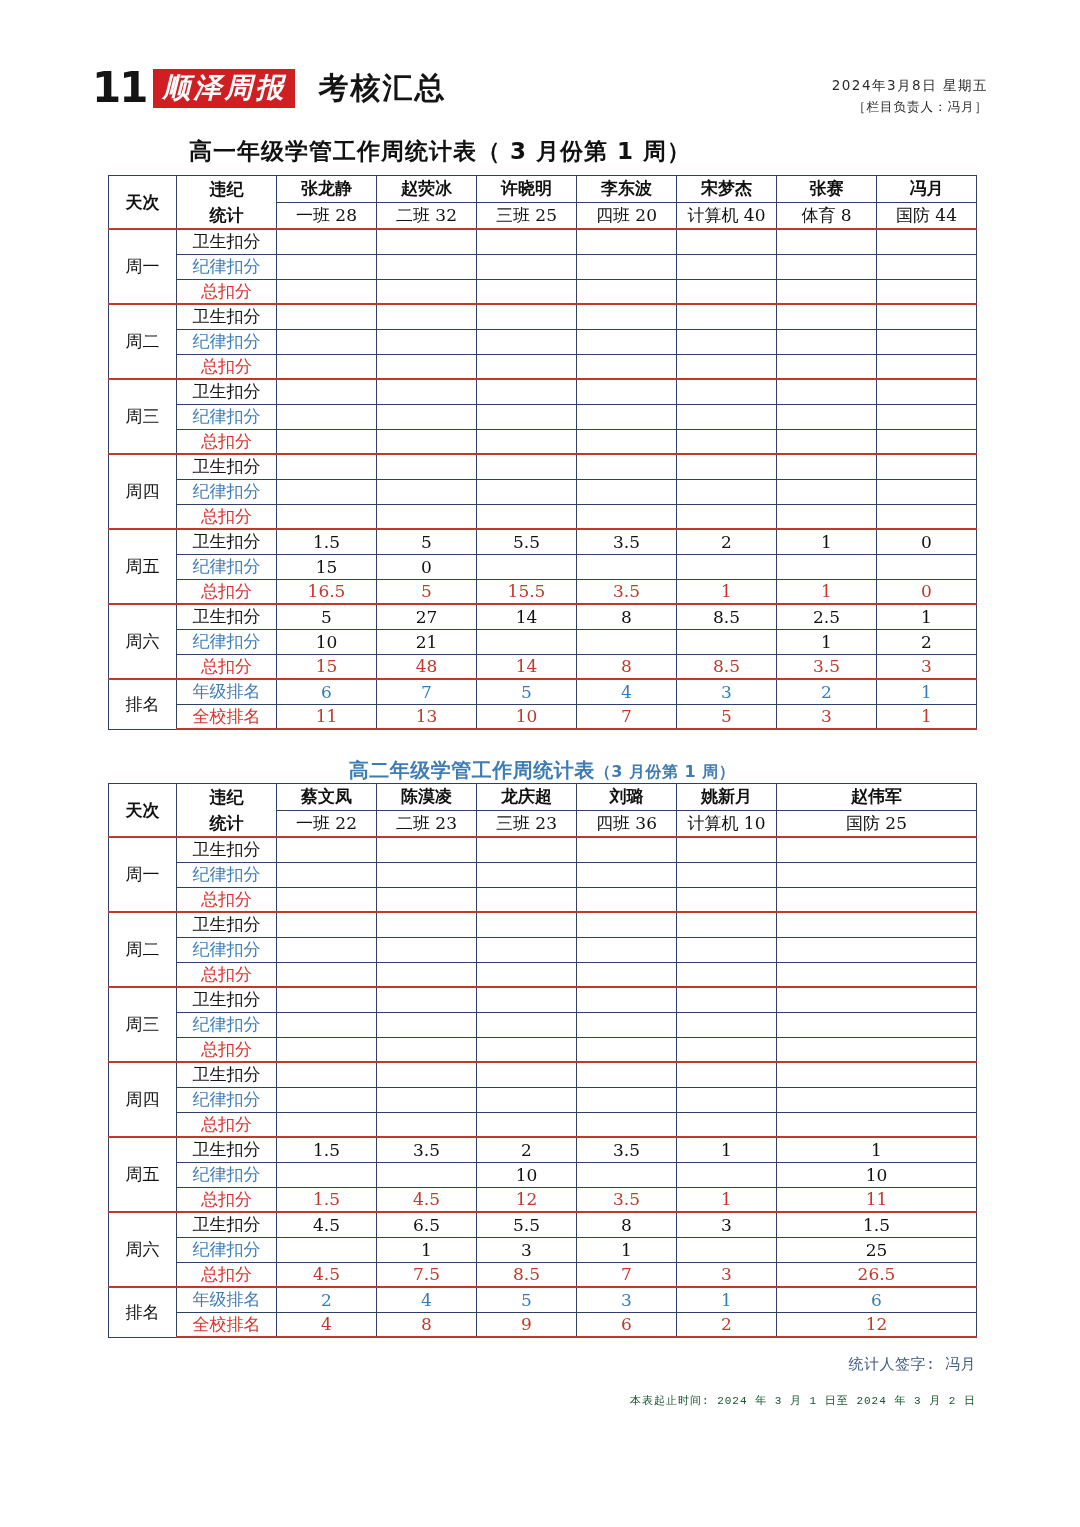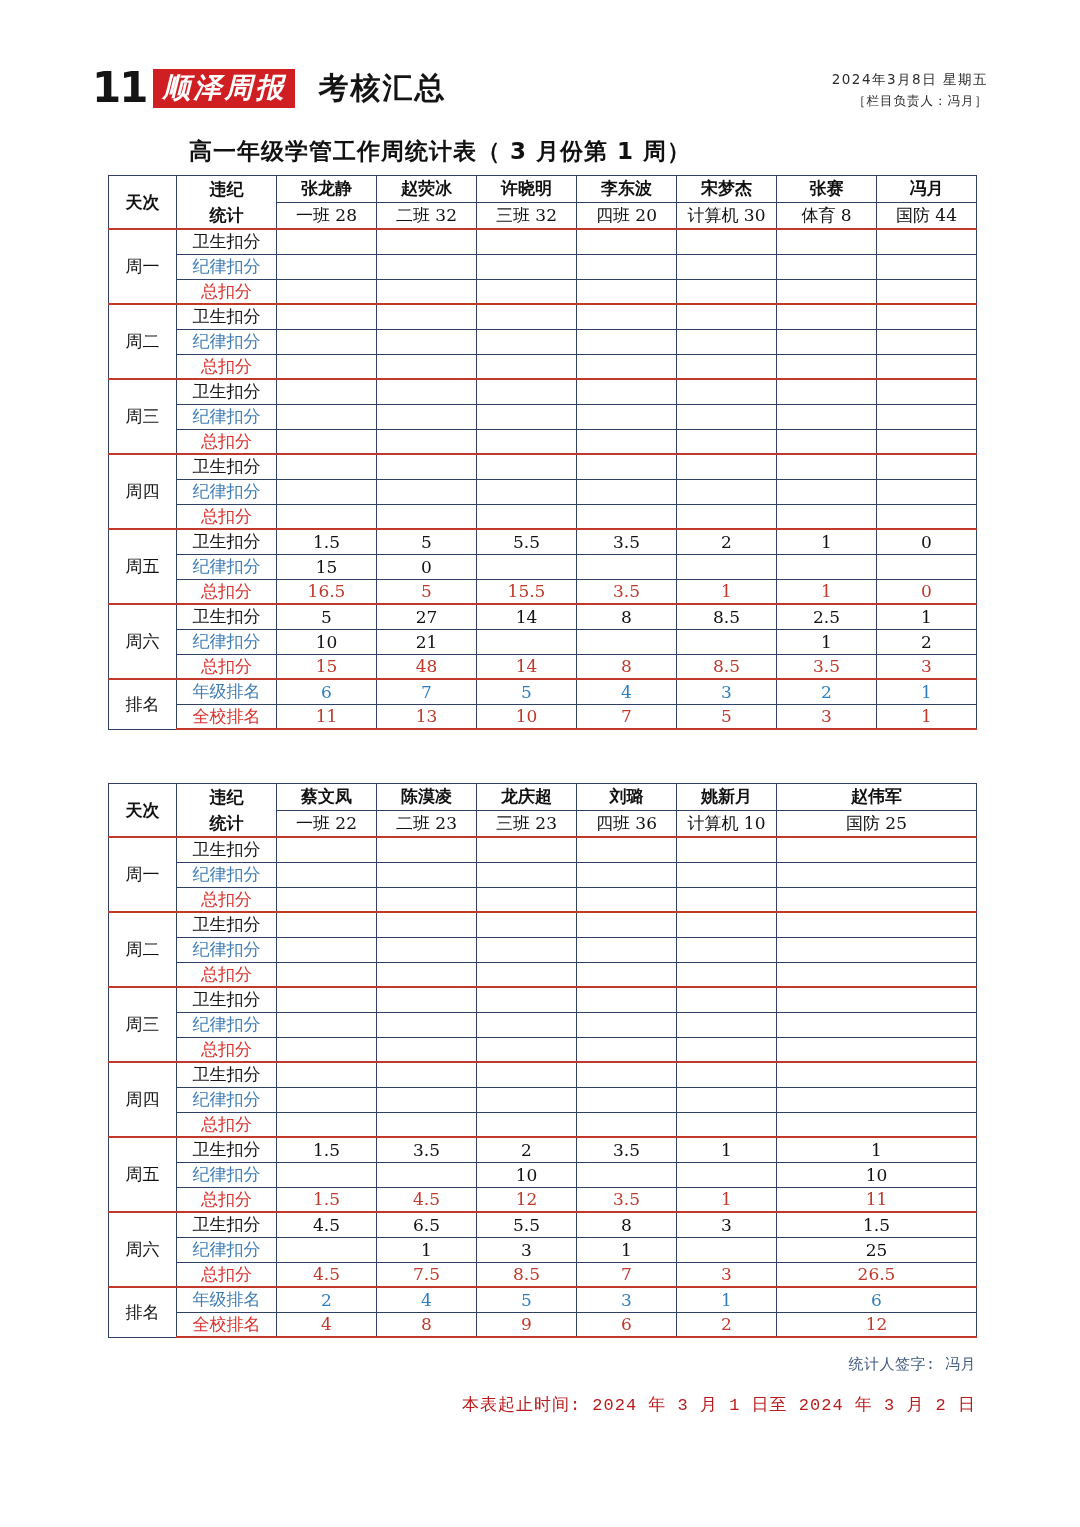--- a/index.html
+++ b/index.html
@@ -32,21 +32,21 @@
     font-size:28px; font-weight:bold; font-style:italic;
     padding:3px 9px 4px 9px; line-height:32px;
     letter-spacing:3px;
   }
   .mast-title {
     font-family:"DejaVu Sans","Liberation Sans",sans-serif;
     font-size:30px; font-weight:bold; color:#141414;
     margin-left:16px; letter-spacing:2px; line-height:42px;
   }
   .mast-right {
-    position:absolute; right:92px; top:2px; text-align:right;
+    position:absolute; right:92px; top:8px; text-align:right;
     font-size:13.5px; color:#2b2b2b; line-height:22px; letter-spacing:1.5px;
     font-family:"DejaVu Sans","Liberation Sans",sans-serif;
   }
   .mast-right div:nth-child(2){ font-size:12.5px; letter-spacing:1px;}
 
   
   .tbl-title {
     text-align:center; font-size:23px; font-weight:bold; color:#111;
     letter-spacing:1px; line-height:30px;
     font-family:"DejaVu Sans","Liberation Sans",sans-serif;
@@ -129,21 +129,21 @@
   #title2row .sub { font-size:16px; }
 
   
   .foot {
     position:absolute; font-family:Liberation Mono, monospace;text-align:right;
   }
   #foot-sign {
     right:104px; top:1355px; font-size:15px; color:#3f5a80; letter-spacing:0.5px;
   }
   #foot-range {
-    right:104px; top:1393px; font-size:17px; color:#b91c1c; letter-spacing:1px;
+    right:104px; top:1393px; font-size:11px; color:#14532d; letter-spacing:1px;
   }
 </style>
 </head>
 <body>
 
 <div class="page">
 
   <div class="masthead">
     <div class="mast-left">
       <span class="mast-num">11</span>
@@ -179,23 +179,23 @@
             <td class="hdr-name">赵荧冰</td>
             <td class="hdr-name">许晓明</td>
             <td class="hdr-name">李东波</td>
             <td class="hdr-name">宋梦杰</td>
             <td class="hdr-name">张赛</td>
             <td class="hdr-name">冯月</td>
           </tr>
           <tr class="grp-end">
             <td class="hdr-cls">一班 28</td>
             <td class="hdr-cls">二班 32</td>
-            <td class="hdr-cls">三班 32</td>
+            <td class="hdr-cls">三班 25</td>
             <td class="hdr-cls">四班 20</td>
-            <td class="hdr-cls">计算机 30</td>
+            <td class="hdr-cls">计算机 40</td>
             <td class="hdr-cls">体育 8</td>
             <td class="hdr-cls">国防 44</td>
           </tr>
           <tr class="grp-start">
             <td class="day" rowspan="3">周一</td>
             <td class="lab hygiene">卫生扣分</td>
             <td class="v "></td>
             <td class="v "></td>
             <td class="v "></td>
             <td class="v "></td>
@@ -396,20 +396,23 @@
             <td class="v red">10</td>
             <td class="v red">7</td>
             <td class="v red">5</td>
             <td class="v red">3</td>
             <td class="v red">1</td>
           </tr>
         </tbody>
     </table>
   </div>
 
+  <div id="title2row" style="top:757px;">
+    <span>高二年级学管工作周统计表</span><span class="sub">（3  月份第 1 周）</span>
+  </div>
 
   <div class="tbl-wrap" id="wrap2" style="top:783px;">
     <table class="grid" id="grid2">
       <colgroup>
         <col class="c-day">
           <col class="c-lab">
         <col class="c-data">
           <col class="c-data">
           <col class="c-data">
           <col class="c-data">

